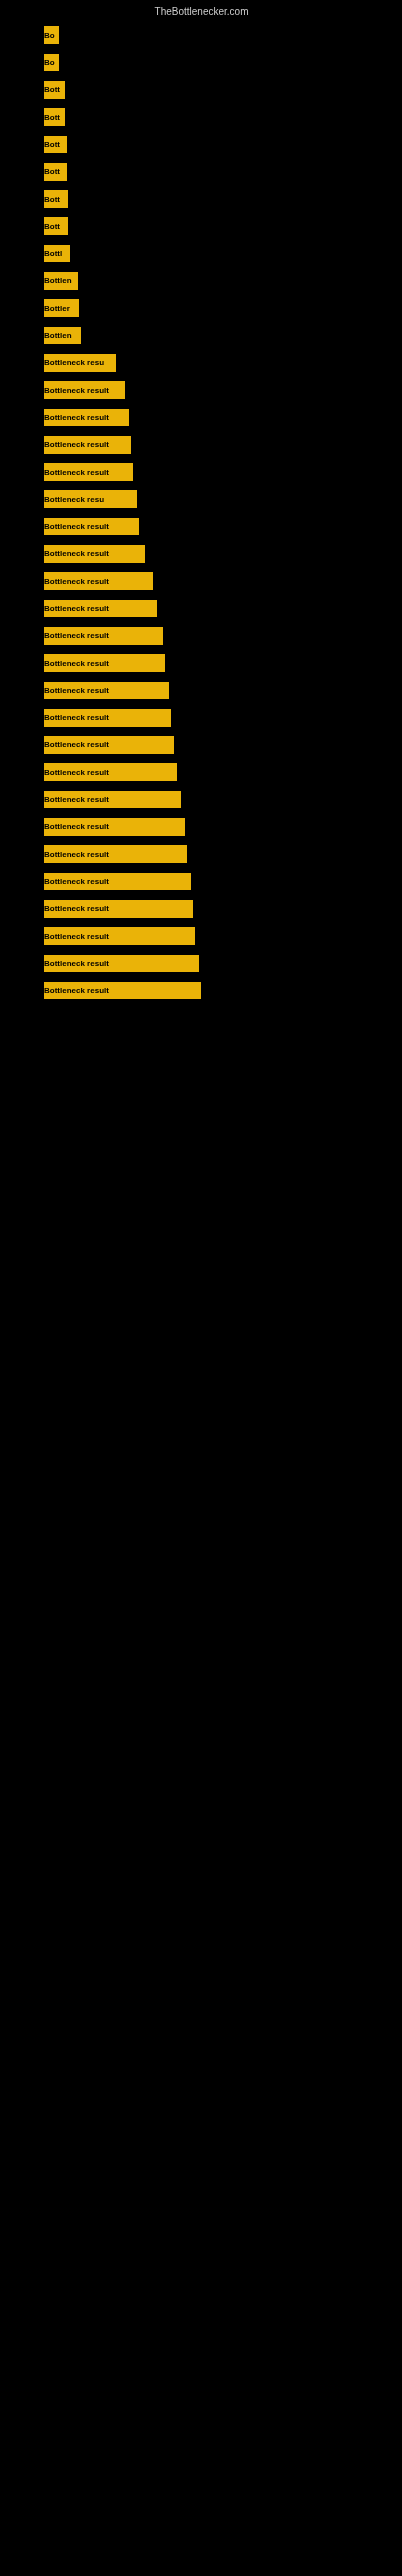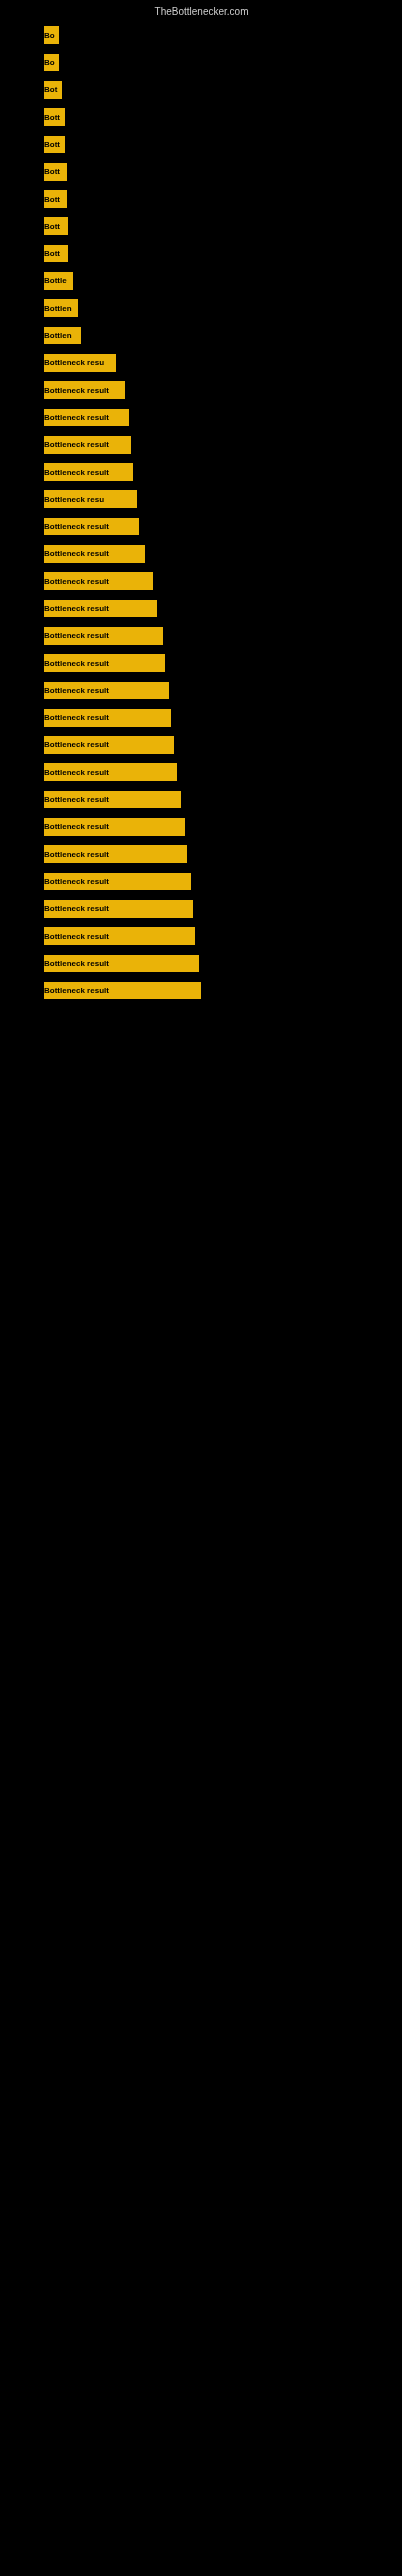--- a/index.html
+++ b/index.html
@@ -60,25 +60,20 @@
       <div class="bar" style="width: 14.5px;">
         <span class="bar-label">Bo</span>
       </div>
     </div>
     <div class="bar-row">
       <div class="bar" style="width: 14.5px;">
         <span class="bar-label">Bo</span>
       </div>
     </div>
     <div class="bar-row">
-      <div class="bar" style="width: 17.7px;">
-        <span class="bar-label">Bot</span>
-      </div>
-    </div>
-    <div class="bar-row">
       <div class="bar" style="width: 21px;">
         <span class="bar-label">Bott</span>
       </div>
     </div>
     <div class="bar-row">
       <div class="bar" style="width: 21px;">
         <span class="bar-label">Bott</span>
       </div>
     </div>
     <div class="bar-row">
@@ -95,30 +90,35 @@
       <div class="bar" style="width: 24px;">
         <span class="bar-label">Bott</span>
       </div>
     </div>
     <div class="bar-row">
       <div class="bar" style="width: 24px;">
         <span class="bar-label">Bott</span>
       </div>
     </div>
     <div class="bar-row">
-      <div class="bar" style="width: 29px;">
-        <span class="bar-label">Bottle</span>
+      <div class="bar" style="width: 26px;">
+        <span class="bar-label">Bottl</span>
       </div>
     </div>
     <div class="bar-row">
       <div class="bar" style="width: 34px;">
         <span class="bar-label">Bottlen</span>
       </div>
     </div>
     <div class="bar-row">
+      <div class="bar" style="width: 35px;">
+        <span class="bar-label">Bottler</span>
+      </div>
+    </div>
+    <div class="bar-row">
       <div class="bar" style="width: 37px;">
         <span class="bar-label">Bottlen</span>
       </div>
     </div>
     <div class="bar-row">
       <div class="bar" style="width: 72px;">
         <span class="bar-label">Bottleneck resu</span>
       </div>
     </div>
     <div class="bar-row">

